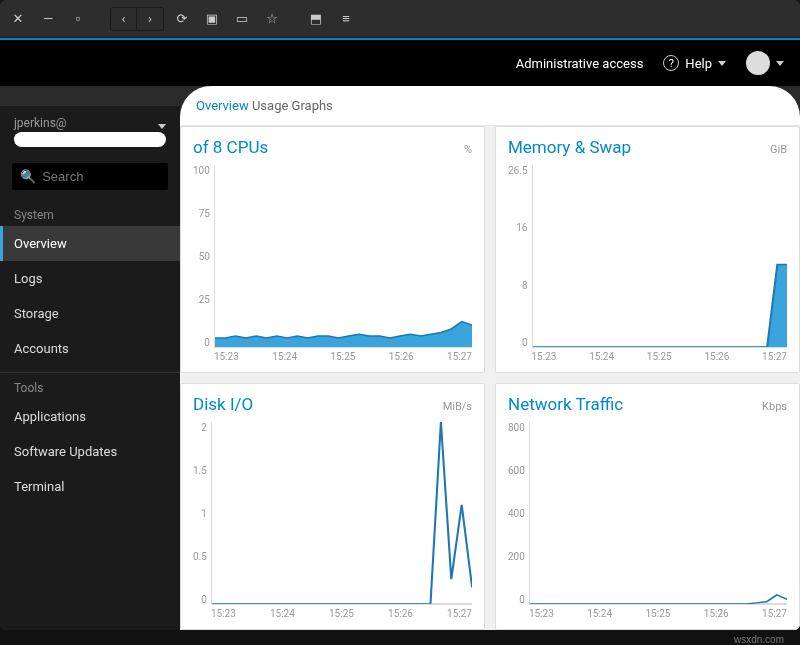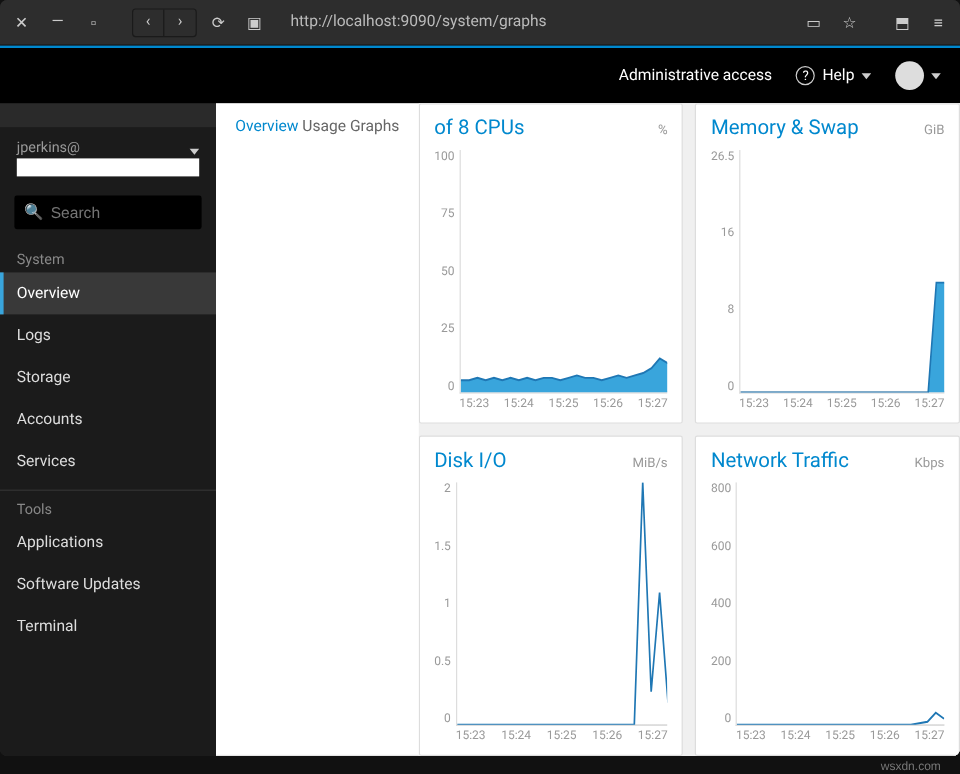--- a/index.html
+++ b/index.html
@@ -20,21 +20,21 @@
   .user-sel { padding: 10px 14px; display: flex; flex-direction: column; gap: 2px; position: relative; cursor: pointer; }
   .user-sel .sub { color: #999; font-size: 12px; }
   .user-sel .main { color: #fff; font-weight: 600; }
   .user-sel .caret { position: absolute; right: 14px; top: 18px; }
   .search-box { margin: 6px 12px 10px; background: #000; border-radius: 2px; padding: 6px 8px; display: flex; align-items: center; gap: 6px; color: #888; }
   .search-box input { background: transparent; border: none; color: #ccc; outline: none; width: 100%; font-size: 13px; }
   .sec-label { color: #888; font-size: 12px; padding: 8px 14px 4px; margin-top: 6px; border-top: 1px solid #333; }
   .sec-label.first { border-top: none; margin-top: 0; }
   .nav-item { padding: 10px 14px; cursor: pointer; color: #ddd; }
   .nav-item.active { background: #393939; border-left: 3px solid #39a5dc; padding-left: 11px; color: #fff; }
-  .main { flex: 1; background: #fff; display: flex; flex-direction: row; min-width: 0; }
+  .main { flex: 1; background: #fff; display: flex; flex-direction: column; min-width: 0; border-radius: 31px; }
   .crumbs { padding: 12px 16px; font-size: 13px; border-bottom: 1px solid #e6e6e6; }
   .crumbs .link { color: #0088ce; cursor: pointer; }
   .crumbs .current { color: #666; }
   .grid { flex: 1; background: #f0f0f0; display: grid; grid-template-columns: 1fr 1fr; grid-template-rows: 1fr 1fr; gap: 10px; overflow: hidden; }
   .card { background: #fff; border: 1px solid #ddd; border-radius: 2px; padding: 10px 12px; display: flex; flex-direction: column; }
   .card-head { display: flex; justify-content: space-between; align-items: baseline; margin-bottom: 8px; }
   .card-title { color: #0088ce; font-size: 17px; font-weight: 400; }
   .card-unit { color: #999; font-size: 11px; }
   .chart { flex: 1; display: flex; }
   .y-axis { display: flex; flex-direction: column; justify-content: space-between; align-items: flex-end; font-size: 10px; color: #999; padding-right: 4px; padding-bottom: 14px; }
@@ -53,21 +53,20 @@
     <div class="tb-btn">✕</div>
     <div class="tb-btn">—</div>
     <div class="tb-btn">▫</div>
     <div style="width:8px"></div>
     <div class="tb-group">
       <div class="tb-btn">‹</div>
       <div class="tb-btn">›</div>
     </div>
     <div class="tb-btn">⟳</div>
     <div class="tb-btn">▣</div>
-    <div class="url-bar">http://localhost:9090/system/graphs</div>
     <div class="tb-btn">▭</div>
     <div class="tb-btn">☆</div>
     <div style="width:8px"></div>
     <div class="tb-btn">⬒</div>
     <div class="tb-btn">≡</div>
   </div>
 
   <div class="app">
     <div class="topbar">
       <span>Administrative access</span>
@@ -91,21 +90,20 @@
         </div>
         <div class="search-box">
           <span>🔍</span>
           <input placeholder="Search" style="">
         </div>
         <div class="sec-label first">System</div>
         <div class="nav-item active">Overview</div>
         <div class="nav-item">Logs</div>
         <div class="nav-item">Storage</div>
         <div class="nav-item">Accounts</div>
-        <div class="nav-item">Services</div>
         <div class="sec-label">Tools</div>
         <div class="nav-item">Applications</div>
         <div class="nav-item">Software Updates</div>
         <div class="nav-item">Terminal</div>
       </div>
 
       <div class="main">
         <div class="crumbs">
           <span class="link">Overview</span>
           <span class="current">Usage Graphs</span>

